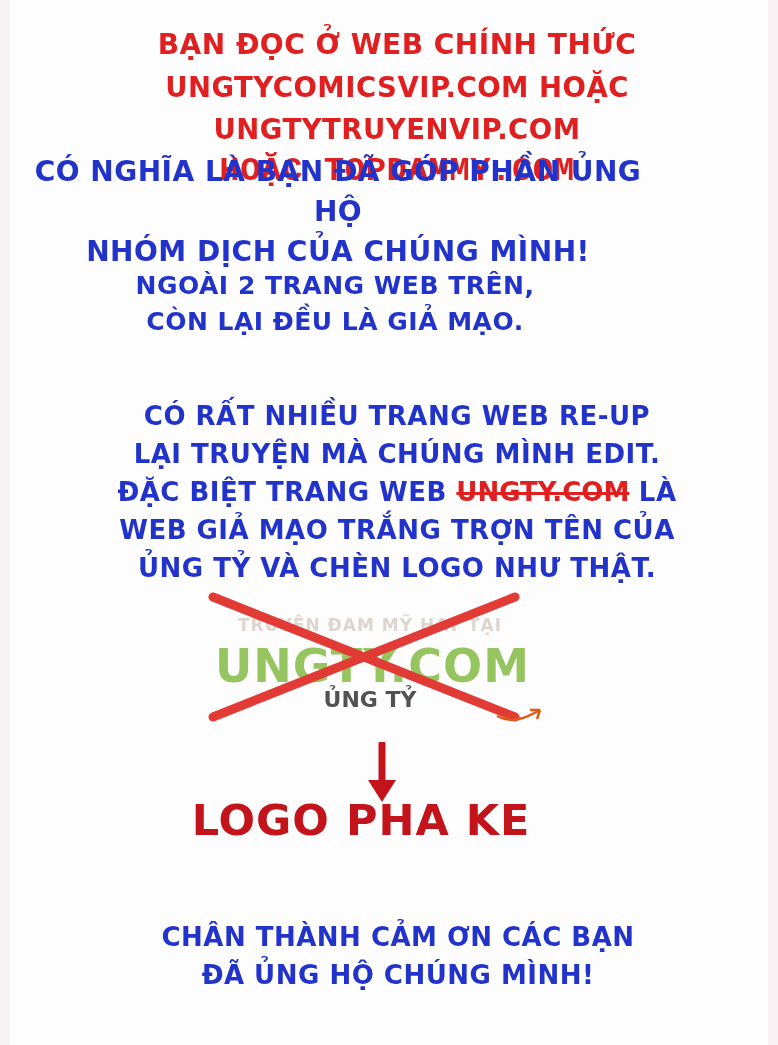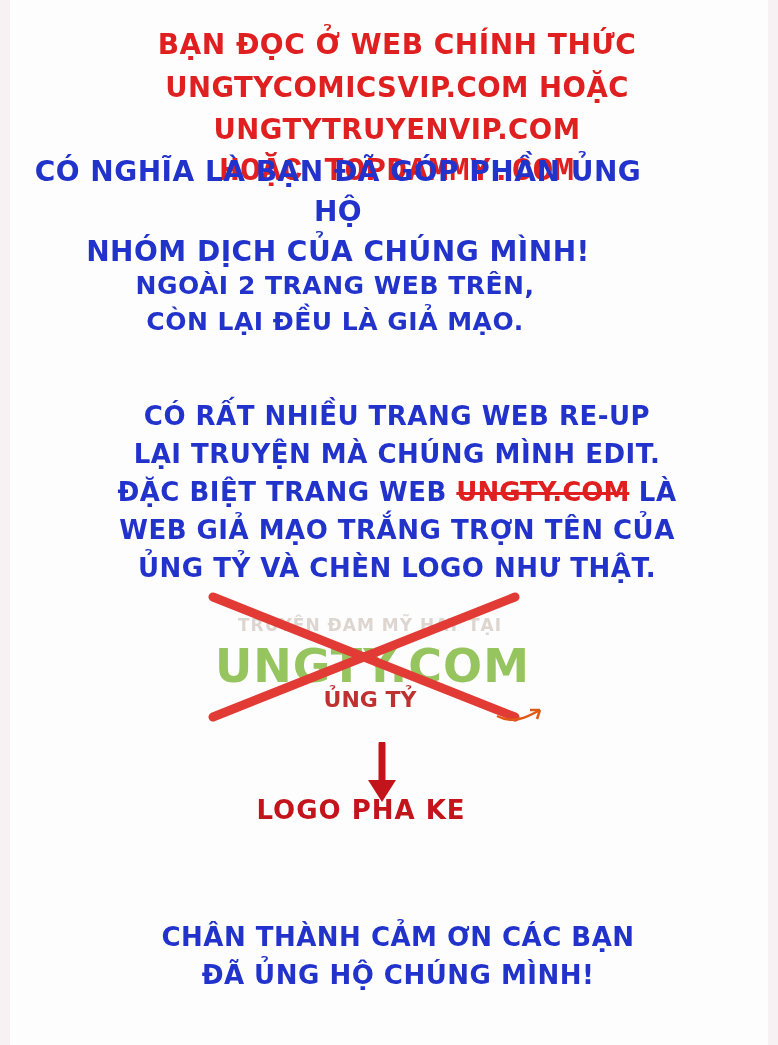--- a/index.html
+++ b/index.html
@@ -132,21 +132,21 @@
     font-weight: 700;
     letter-spacing: 1px;
     opacity: .9;
   }
   .logo-sub-text {
     position: absolute;
     top: 82px;
     left: 0;
     width: 310px;
     text-align: center;
-    color: #b91c1c;
+    color: #404040;
     font-size: 22px;
     font-weight: 700;
     opacity: .9;
   }
   .cross-svg {
     position: absolute;
     top: 585px;
     left: 195px;
   }
 
@@ -174,21 +174,21 @@
     top: 742px;
     left: 352px;
   }
   .logo-pha-ke {
     position: absolute;
     top: 795px;
     left: 0;
     width: 722px;
     text-align: center;
     color: #c3141b;
-    font-size: 26px;
+    font-size: 43px;
     font-weight: 700;
     letter-spacing: 1px;
   }
 
   
   .footer {
     position: absolute;
     top: 918px;
     left: 1px;
     width: 778px;

